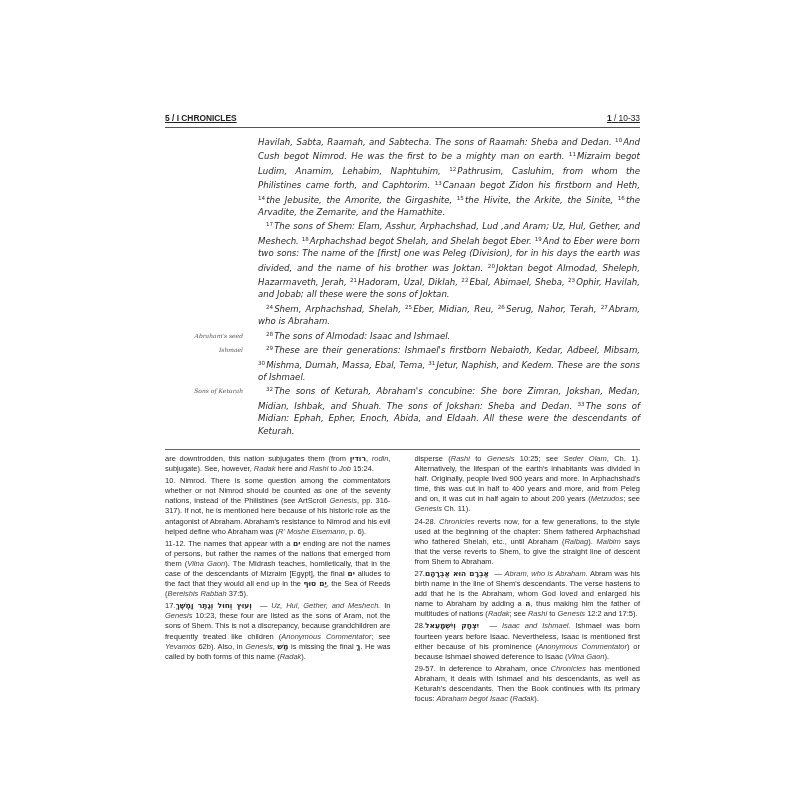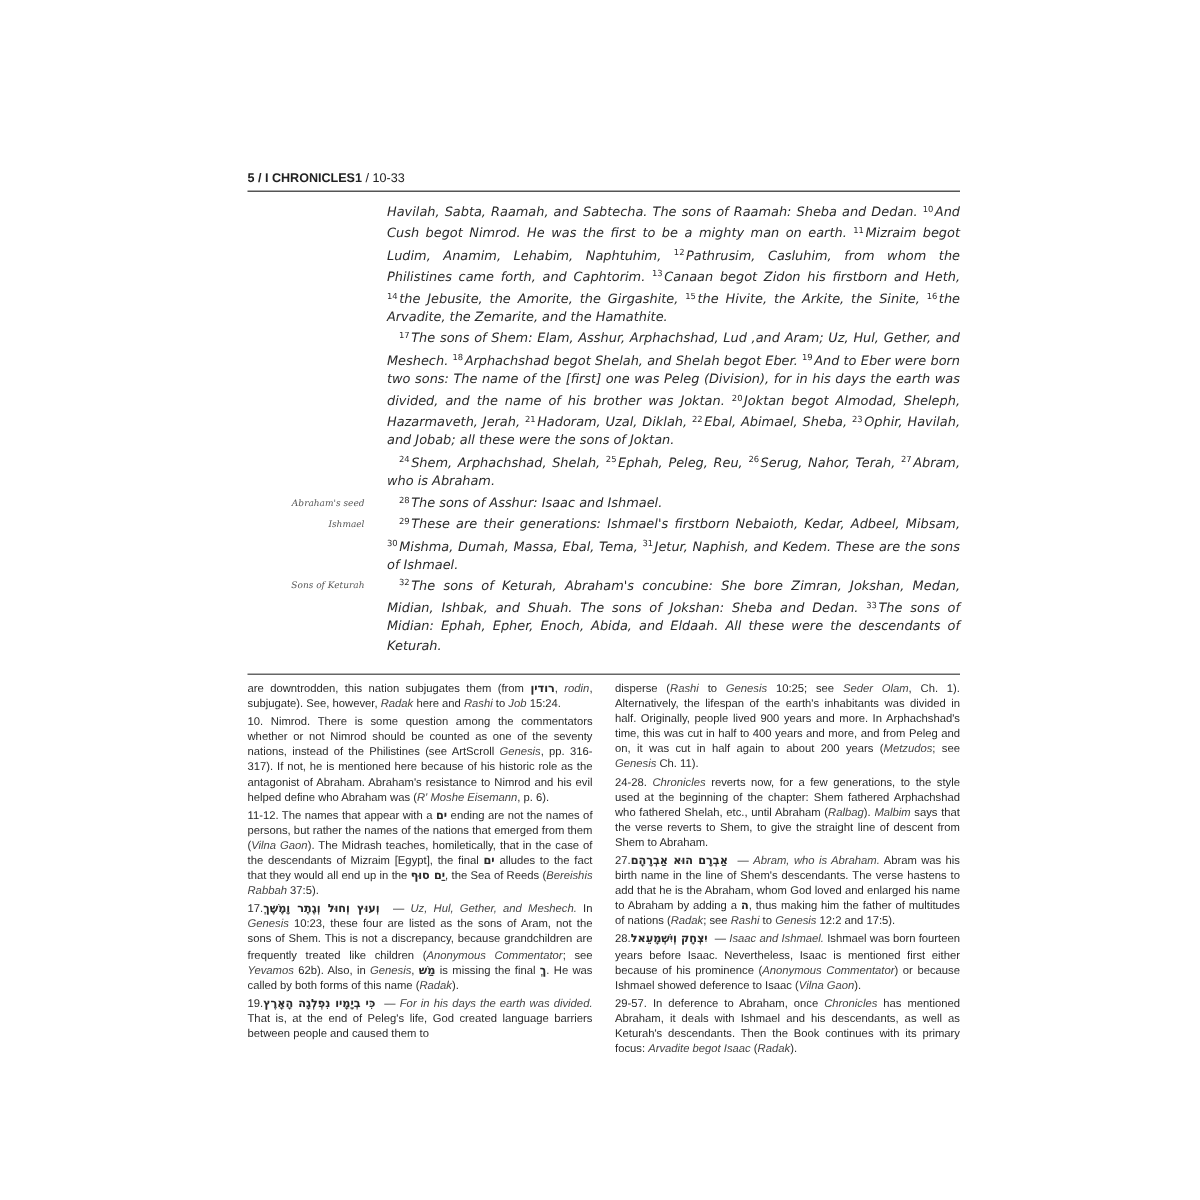--- a/index.html
+++ b/index.html
@@ -4,23 +4,23 @@
   <style>
     html, body { margin: 0; padding: 0; }
     body {
       width: 800px; height: 800px; background: #ffffff; position: relative; overflow: hidden;
       color: #1e1e1e;
     }
     .page {
       position: absolute; left: 165px; top: 113px; width: 475px;
     }
     .running-head {
-      display: flex; align-items: baseline;
+      display: flex; justify-content: space-between; align-items: baseline;
       font-family: "Liberation Sans", sans-serif; font-size: 8.4px; font-weight: bold;
-      color: #222; padding: 0 0 4px 0; border-bottom: 0.8px solid #555;
+      color: #222; padding: 0 0 4px 0; border-bottom: 0.8px solid #555; text-decoration: underline;
     }
     .running-head .right { font-weight: bold; }
     .running-head .right .chap-range { font-weight: normal; }
     .scripture {
       position: relative; margin-top: 6px;
       font-family: "DejaVu Sans", sans-serif; font-style: italic;
       font-size: 8.6px; line-height: 12.4px; color: #2a2a2a;
     }
     .para { margin-left: 93px; text-align: justify; }
     .para.indent { text-indent: 8px; }
@@ -29,22 +29,22 @@
     .row { position: relative; }
     .sidenote {
       position: absolute; left: 0; width: 78px; text-align: right;
       font-family: "DejaVu Serif", serif; font-style: italic; font-size: 6px; color: #555;
       top: 2px;
     }
     .divider {
       border-top: 0.8px solid #666; margin: 12px 0 4px 0;
     }
     .commentary {
-      display: flex; justify-content: space-between;
-      font-family: "Liberation Sans", sans-serif; font-size: 7.5px; line-height: 10.1px; color: #2a2a2a;
+      display: flex; justify-content: flex-end;
+      font-family: "Liberation Sans", sans-serif; font-size: 7.5px; line-height: 10.1px; color: #2a2a2a; gap: 24px;
     }
     .col { width: 230px; text-align: justify; }
     .col p { margin: 0 0 2px 0; }
     .col .lemma { font-weight: normal; }
     .col i { font-style: italic; color: #444; }
     .heb { font-family: "DejaVu Sans", sans-serif; font-weight: bold; font-style: normal; }
   </style>
 </head>
 <body>
 
@@ -55,47 +55,46 @@
   </div>
 
   <div class="scripture" id="scripture">
       <div class="row">
         <div class="para first"><span>Havilah, Sabta, Raamah, and Sabtecha. The sons of Raamah: Sheba and Dedan. </span><span class="sup">10</span><span>And Cush begot Nimrod. He was the first to be a mighty man on earth. </span><span class="sup">11</span><span>Mizraim begot Ludim, Anamim, Lehabim, Naphtuhim, </span><span class="sup">12</span><span>Pathrusim, Casluhim, from whom the Philistines came forth, and Caphtorim. </span><span class="sup">13</span><span>Canaan begot Zidon his firstborn and Heth, </span><span class="sup">14</span><span>the Jebusite, the Amorite, the Girgashite, </span><span class="sup">15</span><span>the Hivite, the Arkite, the Sinite, </span><span class="sup">16</span><span>the Arvadite, the Zemarite, and the Hamathite.</span></div>
       </div>
       <div class="row">
         <div class="para indent"><span class="sup">17</span><span>The sons of Shem: Elam, Asshur, Arphachshad, Lud ,and Aram; Uz, Hul, Gether, and Meshech. </span><span class="sup">18</span><span>Arphachshad begot Shelah, and Shelah begot Eber. </span><span class="sup">19</span><span>And to Eber were born two sons: The name of the [first] one was Peleg (Division), for in his days the earth was divided, and the name of his brother was Joktan. </span><span class="sup">20</span><span>Joktan begot Almodad, Sheleph, Hazarmaveth, Jerah, </span><span class="sup">21</span><span>Hadoram, Uzal, Diklah, </span><span class="sup">22</span><span>Ebal, Abimael, Sheba, </span><span class="sup">23</span><span>Ophir, Havilah, and Jobab; all these were the sons of Joktan.</span></div>
       </div>
       <div class="row">
-        <div class="para indent"><span class="sup">24</span><span>Shem, Arphachshad, Shelah, </span><span class="sup">25</span><span>Ephah, Peleg, Reu, </span><span class="sup">26</span><span>Serug, Nahor, Terah, </span><span class="sup">27</span><span>Abram, who is Abraham.</span></div>
+        <div class="para indent"><span class="sup">24</span><span>Shem, Arphachshad, Shelah, </span><span class="sup">25</span><span>Eber, Midian, Reu, </span><span class="sup">26</span><span>Serug, Nahor, Terah, </span><span class="sup">27</span><span>Abram, who is Abraham.</span></div>
       </div>
       <div class="row">
         <span class="sidenote">Abraham's seed</span>
-        <div class="para indent"><span class="sup">28</span><span>The sons of Asshur: Isaac and Ishmael.</span></div>
+        <div class="para indent"><span class="sup">28</span><span>The sons of Almodad: Isaac and Ishmael.</span></div>
       </div>
       <div class="row">
         <span class="sidenote">Ishmael</span>
         <div class="para indent"><span class="sup">29</span><span>These are their generations: Ishmael's firstborn Nebaioth, Kedar, Adbeel, Mibsam, </span><span class="sup">30</span><span>Mishma, Dumah, Massa, Ebal, Tema, </span><span class="sup">31</span><span>Jetur, Naphish, and Kedem. These are the sons of Ishmael.</span></div>
       </div>
       <div class="row">
         <span class="sidenote">Sons of Keturah</span>
         <div class="para indent"><span class="sup">32</span><span>The sons of Keturah, Abraham's concubine: She bore Zimran, Jokshan, Medan, Midian, Ishbak, and Shuah. The sons of Jokshan: Sheba and Dedan. </span><span class="sup">33</span><span>The sons of Midian: Ephah, Epher, Enoch, Abida, and Eldaah. All these were the descendants of Keturah.</span></div>
       </div>
     </div>
 
   <div class="divider"></div>
 
   <div class="commentary">
     <div class="col" id="col-left">
         <p><span>are downtrodden, this nation subjugates them (from </span><span class="heb" dir="rtl">רודין</span><span>, </span><i>rodin</i><span>, subjugate). See, however, </span><i>Radak</i><span> here and </span><i>Rashi</i><span> to </span><i>Job</i><span> 15:24.</span></p>
         <p><span class="lemma">10. Nimrod.</span><span> There is some question among the commentators whether or not Nimrod should be counted as one of the seventy nations, instead of the Philistines (see ArtScroll </span><i>Genesis</i><span>, pp. 316-317). If not, he is mentioned here because of his historic role as the antagonist of Abraham. Abraham's resistance to Nimrod and his evil helped define who Abraham was (</span><i>R' Moshe Eisemann</i><span>, p. 6).</span></p>
         <p><span class="lemma">11-12.</span><span> The names that appear with a </span><span class="heb" dir="rtl">ים</span><span> ending are not the names of persons, but rather the names of the nations that emerged from them (</span><i>Vilna Gaon</i><span>). The Midrash teaches, homiletically, that in the case of the descendants of Mizraim [Egypt], the final </span><span class="heb" dir="rtl">ים</span><span> alludes to the fact that they would all end up in the </span><span class="heb" dir="rtl">יַם סוּף</span><span>, the Sea of Reeds (</span><i>Bereishis Rabbah</i><span> 37:5).</span></p>
         <p><span class="lemma">17.</span><span class="heb" dir="rtl"> וְעוּץ וְחוּל וְגֶתֶר וָמֶשֶׁךְ</span><span> — </span><i>Uz, Hul, Gether, and Meshech.</i><span> In </span><i>Genesis</i><span> 10:23, these four are listed as the sons of Aram, not the sons of Shem. This is not a discrepancy, because grandchildren are frequently treated like children (</span><i>Anonymous Commentator</i><span>; see </span><i>Yevamos</i><span> 62b). Also, in </span><i>Genesis</i><span>, </span><span class="heb" dir="rtl">מַשׁ</span><span> is missing the final </span><span class="heb" dir="rtl">ךְ</span><span>. He was called by both forms of this name (</span><i>Radak</i><span>).</span></p>
-        <p><span class="lemma">19.</span><span class="heb" dir="rtl"> כִּי בְיָמָיו נִפְלְגָה הָאָרֶץ</span><span> — </span><i>For in his days the earth was divided.</i><span> That is, at the end of Peleg's life, God created language barriers between people and caused them to</span></p>
       </div>
     <div class="col" id="col-right">
         <p><span>disperse (</span><i>Rashi</i><span> to </span><i>Genesis</i><span> 10:25; see </span><i>Seder Olam</i><span>, Ch. 1). Alternatively, the lifespan of the earth's inhabitants was divided in half. Originally, people lived 900 years and more. In Arphachshad's time, this was cut in half to 400 years and more, and from Peleg and on, it was cut in half again to about 200 years (</span><i>Metzudos</i><span>; see </span><i>Genesis</i><span> Ch. 11).</span></p>
         <p><span class="lemma">24-28.</span><span> </span><i>Chronicles</i><span> reverts now, for a few generations, to the style used at the beginning of the chapter: Shem fathered Arphachshad who fathered Shelah, etc., until Abraham (</span><i>Ralbag</i><span>). </span><i>Malbim</i><span> says that the verse reverts to Shem, to give the straight line of descent from Shem to Abraham.</span></p>
         <p><span class="lemma">27.</span><span class="heb" dir="rtl"> אַבְרָם הוּא אַבְרָהָם</span><span> — </span><i>Abram, who is Abraham.</i><span> Abram was his birth name in the line of Shem's descendants. The verse hastens to add that he is the Abraham, whom God loved and enlarged his name to Abraham by adding a </span><span class="heb" dir="rtl">ה</span><span>, thus making him the father of multitudes of nations (</span><i>Radak</i><span>; see </span><i>Rashi</i><span> to </span><i>Genesis</i><span> 12:2 and 17:5).</span></p>
         <p><span class="lemma">28.</span><span class="heb" dir="rtl"> יִצְחָק וְיִשְׁמָעֵאל</span><span> — </span><i>Isaac and Ishmael.</i><span> Ishmael was born fourteen years before Isaac. Nevertheless, Isaac is mentioned first either because of his prominence (</span><i>Anonymous Commentator</i><span>) or because Ishmael showed deference to Isaac (</span><i>Vilna Gaon</i><span>).</span></p>
-        <p><span class="lemma">29-57.</span><span> In deference to Abraham, once </span><i>Chronicles</i><span> has mentioned Abraham, it deals with Ishmael and his descendants, as well as Keturah's descendants. Then the Book continues with its primary focus: </span><i>Arvadite begot Isaac</i><span> (</span><i>Radak</i><span>).</span></p>
+        <p><span class="lemma">29-57.</span><span> In deference to Abraham, once </span><i>Chronicles</i><span> has mentioned Abraham, it deals with Ishmael and his descendants, as well as Keturah's descendants. Then the Book continues with its primary focus: </span><i>Abraham begot Isaac</i><span> (</span><i>Radak</i><span>).</span></p>
       </div>
   </div>
 </div>
 
 </body></html>

